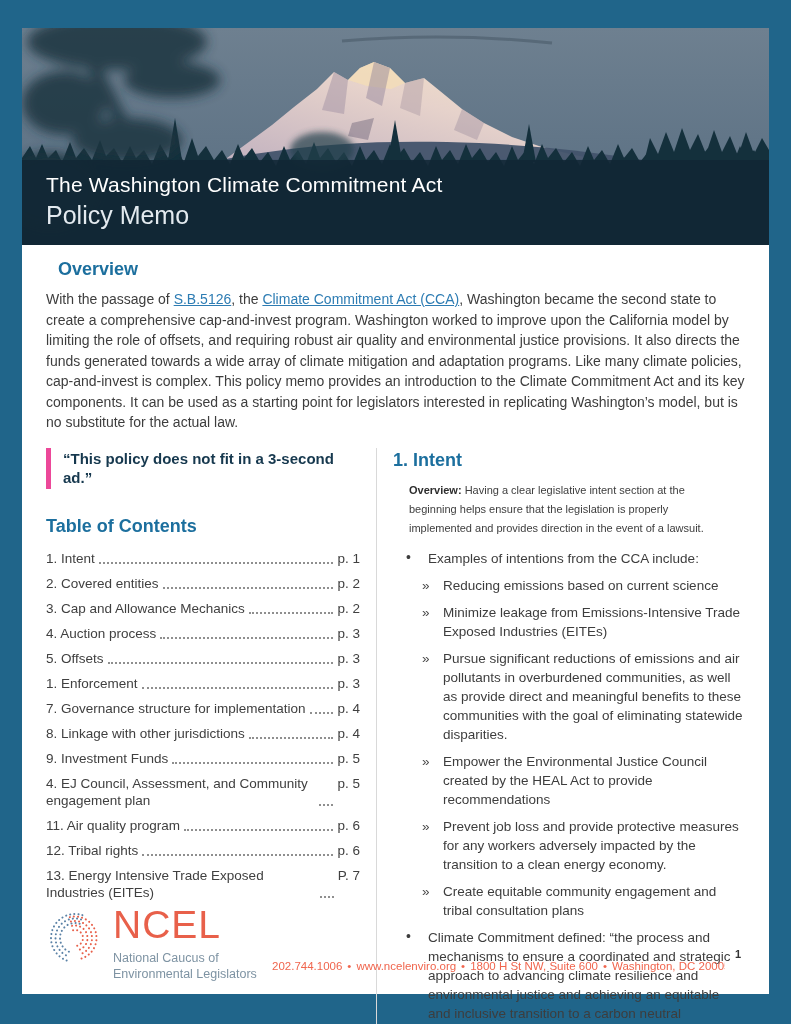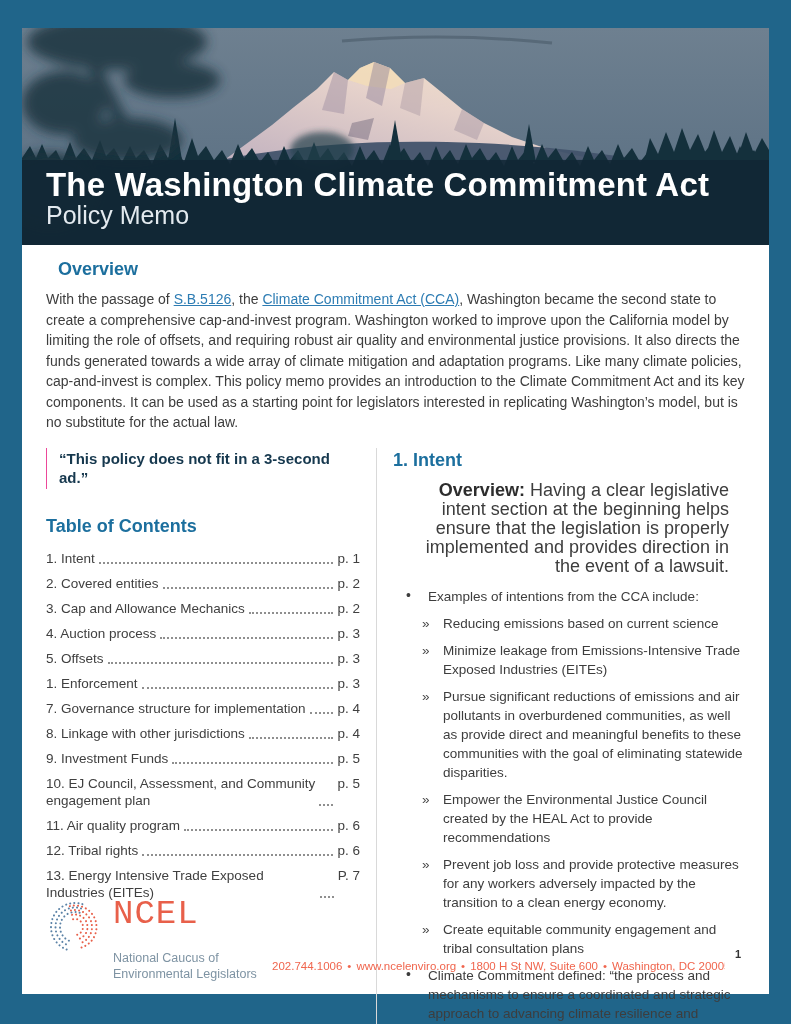--- a/index.html
+++ b/index.html
@@ -13,58 +13,58 @@
     background:#ffffff;
   }
   
   .header{position:relative;width:747px;height:217px;overflow:hidden;}
   .header svg{display:block;}
   .title-band{
     position:absolute;left:0;right:0;bottom:0;height:85px;
     background:rgba(17,39,52,.86);box-sizing:border-box;
     padding:10px 24px 0 24px;
   }
-  .doc-title{margin:0;font-size:33px;line-height:30px;font-weight:bold;color:#ffffff;letter-spacing:.2px;}
+  .doc-title{margin:0;font-size:21px;line-height:30px;font-weight:normal;color:#ffffff;letter-spacing:.2px;}
   .doc-subtitle{margin:1px 0 0;font-size:25px;line-height:28px;font-weight:400;color:#e3eaef;}
   
   .content{padding:0 24px;position:relative;}
   .section-heading{color:var(--accent-blue,#1c6f9e);font-size:18px;font-weight:bold;margin:0;}
   .overview-heading{margin:14px 12px 9px;}
   .overview-para{font-size:14px;line-height:20.5px;color:#3d3d3d;margin:0;}
   .doc-link{color:#2d7cb3;text-decoration:underline;cursor:pointer;}
   .columns{display:flex;margin-top:15px;align-items:stretch;}
   .col-left{flex:none;width:330px;padding-right:16px;box-sizing:border-box;}
   .col-right{flex:1 1 auto;border-left:1px solid #d9d9d9;padding-left:16px;min-width:0;}
   
-  .quote-box{border-left:1px solid #ec4899;padding:1px 0 2px 12px;}
+  .quote-box{border-left:5px solid #ec4899;padding:1px 0 2px 12px;}
   .quote-text{font-size:15px;line-height:19px;font-weight:bold;color:#16384e;margin:0;}
   .quote-attr{font-size:13.5px;line-height:17px;color:#4a8db4;margin:7px 0 0;}
   
   .toc-heading{margin:27px 0 13px;}
   .toc-list{list-style:none;margin:0;padding:0;font-size:13.5px;color:#404040;}
   .toc-item{display:flex;line-height:17px;margin-bottom:8px;}
   .toc-label{flex:0 1 auto;}
   .toc-dots{flex:1 1 14px;min-width:14px;border-bottom:2px dotted #8f8f8f;margin:0 4px;align-self:flex-end;transform:translateY(-3px);}
   .toc-page{flex:none;white-space:nowrap;}
   
   .intent-heading{margin:2px 0 10px;}
-  .intent-overview{font-size:18px;line-height:19px;color:#3d3d3d;margin:0 16px 11px;text-align:right;}
+  .intent-overview{font-size:11px;line-height:19px;color:#3d3d3d;margin:0 16px 11px;}
   .intent-overview strong{color:#2d2d2d;}
   .bullets{list-style:none;margin:0;padding:0;font-size:13.5px;line-height:19px;color:#3d3d3d;}
   .bullet-item{position:relative;padding-left:35px;margin-bottom:8px;}
   .bullet-glyph{position:absolute;left:13px;top:-1px;font-size:14px;}
   .subs{list-style:none;margin:8px 0 0 -35px;padding:0;}
   .sub-item{position:relative;padding-left:50px;margin-bottom:8px;}
   .sub-glyph{position:absolute;left:29px;top:0;color:#4a4a4a;}
   
   .footer{position:absolute;left:24px;right:20px;bottom:12px;display:flex;align-items:flex-end;}
   .ncel-logo{flex:none;width:226px;display:flex;align-items:flex-start;}
   .logo-text{margin-left:9px;}
-  .ncel-acronym{font-size:34px;line-height:32px;color:var(--ncel-orange,#e8604a);letter-spacing:1px;font-family:Liberation Mono, monospace;}
-  .org-caption{font-size:12.5px;line-height:16px;color:#7e93a3;margin-top:20px;}
+  .ncel-acronym{font-size:39px;line-height:32px;color:var(--ncel-orange,#e8604a);letter-spacing:1px;}
+  .org-caption{font-size:12.5px;line-height:16px;color:#7e93a3;margin-top:9px;}
   .footer-contact{flex:1 1 auto;text-align:center;font-size:11.5px;color:#f0654d;padding-bottom:10px;white-space:nowrap;overflow:hidden;}
   .footer-contact .doc-link{color:#f0654d;text-decoration:none;margin-top:44px;}
   .contact-sep{padding:0 5px;}
   .page-number{flex:none;font-size:11px;color:#333;padding:0 8px 22px 10px;font-weight:bold;}
 </style>
 </head>
 <body>
 
 <div class="page">
 
@@ -179,21 +179,21 @@
               <span class="toc-label">8. Linkage with other jurisdictions</span>
               <span class="toc-dots"></span>
               <span class="toc-page">p. 4</span>
             </li>
           <li class="toc-item">
               <span class="toc-label">9. Investment Funds</span>
               <span class="toc-dots"></span>
               <span class="toc-page">p. 5</span>
             </li>
           <li class="toc-item">
-              <span class="toc-label">10. EJ Council, Assessment, and Community engagement plan</span>
+              <span class="toc-label">4. EJ Council, Assessment, and Community engagement plan</span>
               <span class="toc-dots"></span>
               <span class="toc-page">p. 5</span>
             </li>
           <li class="toc-item">
               <span class="toc-label">11. Air quality program</span>
               <span class="toc-dots"></span>
               <span class="toc-page">p. 6</span>
             </li>
           <li class="toc-item">
               <span class="toc-label">12. Tribal rights</span>

